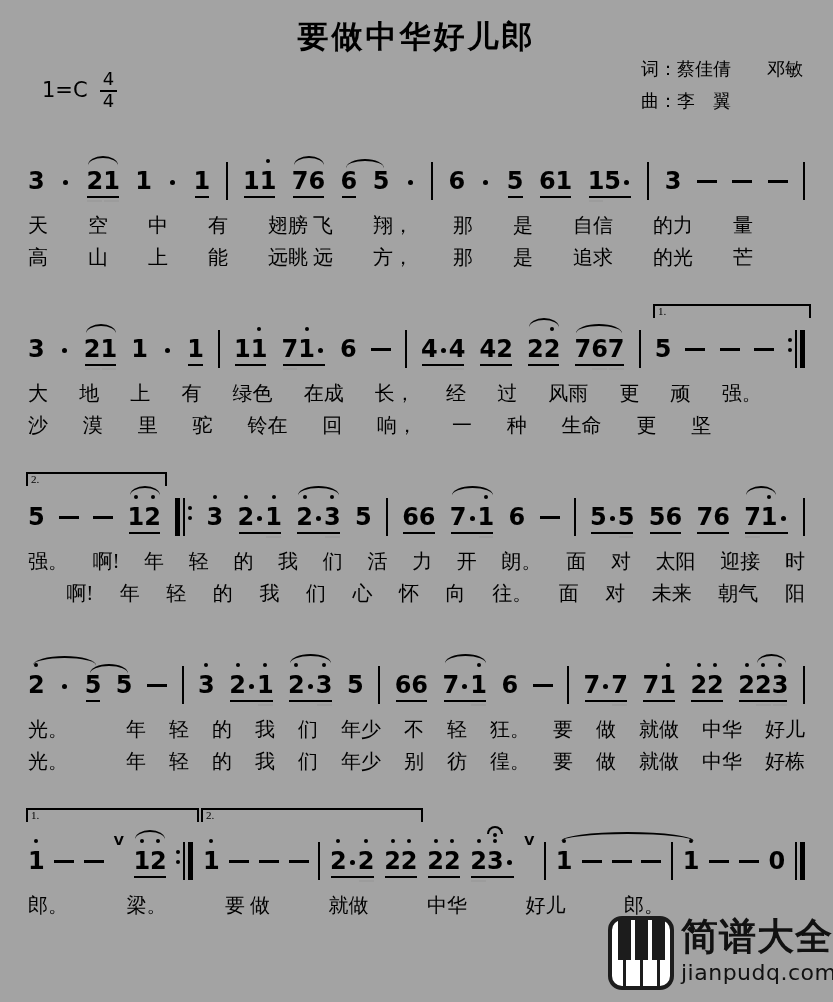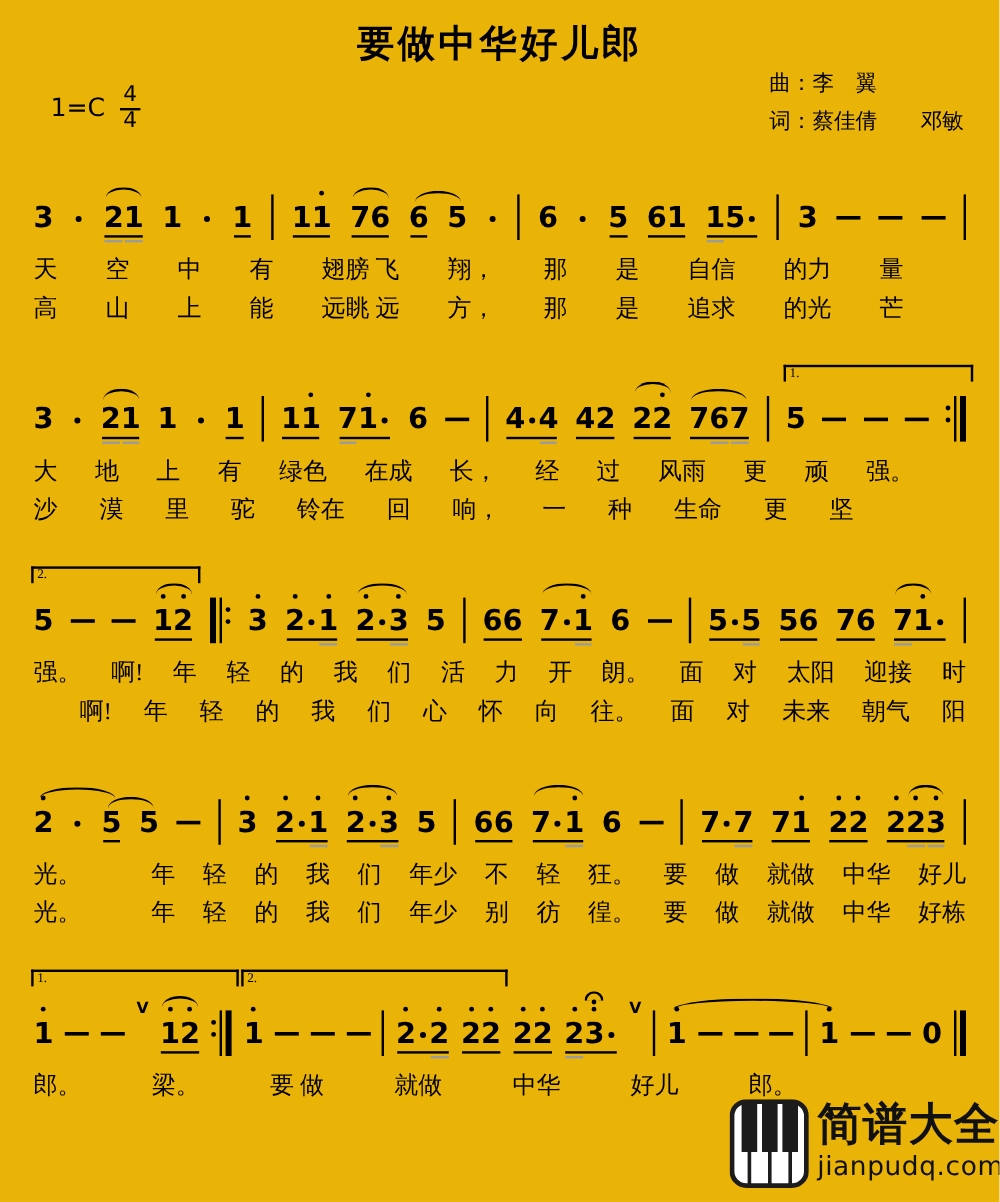--- a/index.html
+++ b/index.html
@@ -1,16 +1,16 @@
 <!DOCTYPE html>
 <html style="--ink: #000000; --beam2: #9c9c9c;"><head>
 <meta charset="utf-8">
 <style>
   html,body{margin:0;padding:0;background:#fff;}
-  .sheet{position:relative;width:833px;height:1002px;background:#eab308;overflow:hidden;
+  .sheet{position:relative;width:833px;height:1002px;background:#a3a3a3;overflow:hidden;
          color:var(--ink,#000);font-family:"Liberation Serif",serif;}
   .title{text-align:center;font-size:31px;font-weight:bold;letter-spacing:3px;padding-top:16px;}
   .meta-row{position:relative;height:64px;margin-top:4px;}
   .keysig{position:absolute;left:42px;top:8px;display:flex;align-items:center;gap:12px;
           font-family:"DejaVu Sans","Liberation Sans",sans-serif;font-weight:normal;font-size:21px;}
   .frac{display:inline-flex;flex-direction:column;align-items:center;font-size:18px;line-height:1.05;}
   .ftop{border-bottom:2px solid var(--ink,#000);padding:0 3px 1px;}
   .credits{position:absolute;right:30px;top:-8px;font-size:18px;line-height:1.75;text-align:left;}
   .system{margin:34px 28px 0;}
   #systems .system:first-child{margin-top:10px;}
@@ -60,22 +60,22 @@
 
   <div class="meta-row">
     <div class="keysig">
       <span>1=C</span>
       <span class="frac">
         <span class="ftop">4</span>
         <span>4</span>
       </span>
     </div>
     <div class="credits">
+      <div><span>词：</span><span>蔡佳倩　　邓敏</span></div>
       <div><span>曲：</span><span>李　翼</span></div>
-      <div><span>词：</span><span>蔡佳倩　　邓敏</span></div>
     </div>
   </div>
 
   <div id="systems">
       <div class="system">
         <div class="nrow">
           <span class="tk unit">
             <span class="nt">
               <span class="ch">3</span>
             </span>

